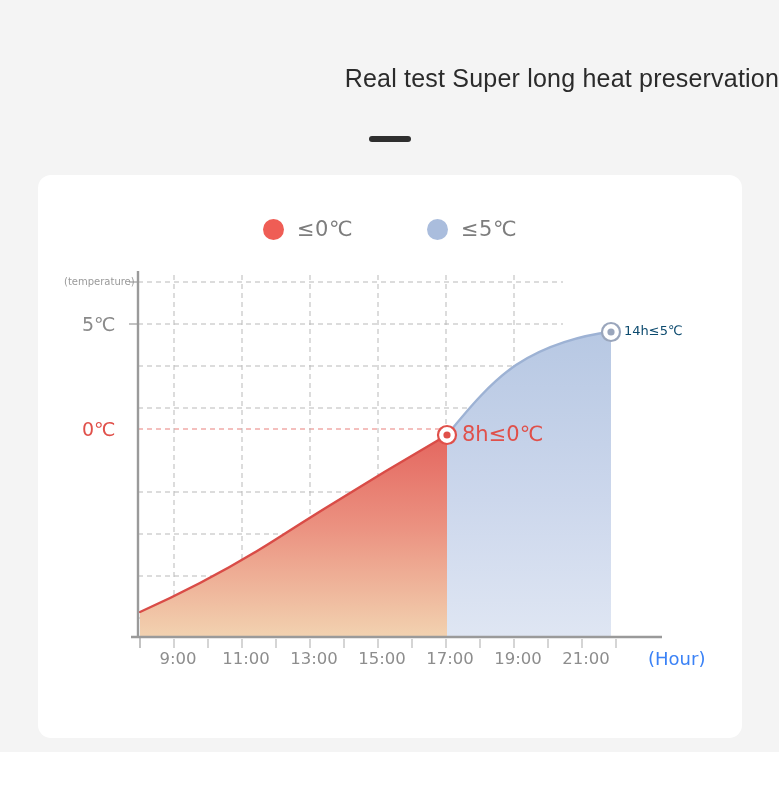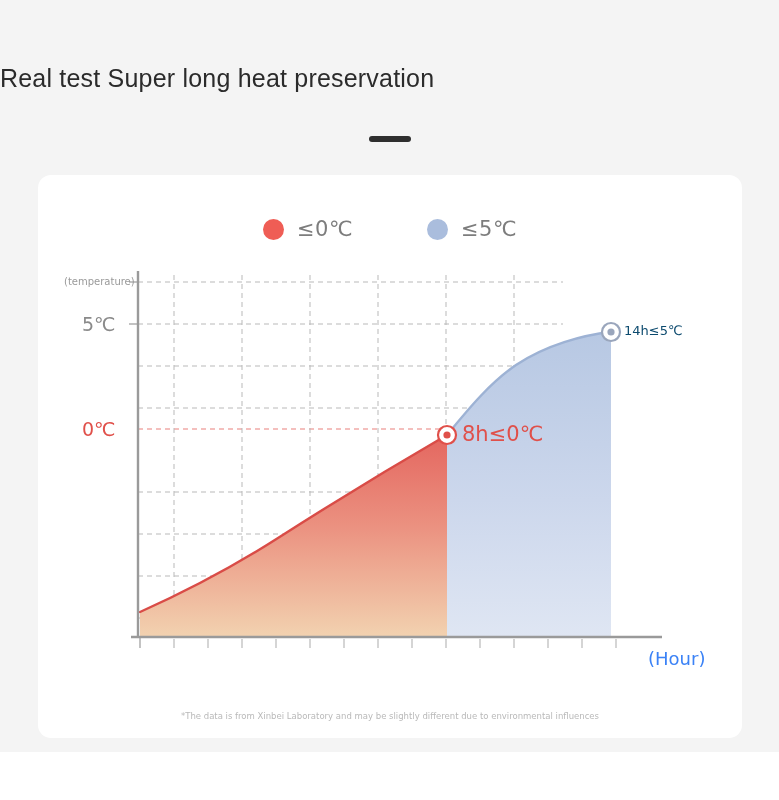--- a/index.html
+++ b/index.html
@@ -21,21 +21,21 @@
     left: 0; top: 0;
     width: 779px;
     height: 752px;
     background: #f4f4f4;
   }
 
   .title {
     position: absolute;
     left: 0; top: 64px;
     width: 779px;
-    text-align: left;
+    text-align: right;
     font-size: 25px;
     font-weight: 400;
     color: #2b2b2b;
     letter-spacing: 0.2px;
   }
 
   .title-rule {
     position: absolute;
     left: 50%;
     top: 136px;
@@ -269,20 +269,28 @@
         <circle cx="573" cy="157" r="3.6" fill="#9aa6bc"></circle>
       </g>
     </svg>
   </div>
 
   <div class="axis-note">(temperature)</div>
 
   <div class="ylab ylab-5">5℃</div>
   <div class="ylab ylab-0">0℃</div>
 
+  <div class="xtick-labels">
+    <span style="left:140px">9:00</span>
+    <span style="left:208px">11:00</span>
+    <span style="left:276px">13:00</span>
+    <span style="left:344px">15:00</span>
+    <span style="left:412px">17:00</span>
+    <span style="left:480px">19:00</span>
+    <span style="left:548px">21:00</span>
+  </div>
 
   <div class="hour-label">(Hour)</div>
 
   <div class="annot annot-8h">8h≤0℃</div>
   <div class="annot annot-14h">14h≤5℃</div>
 
-  <div class="footnote">*The data is from Xinbei Laboratory and may be slightly different due to environmental influences</div>
 </div>
 
 </body></html>

